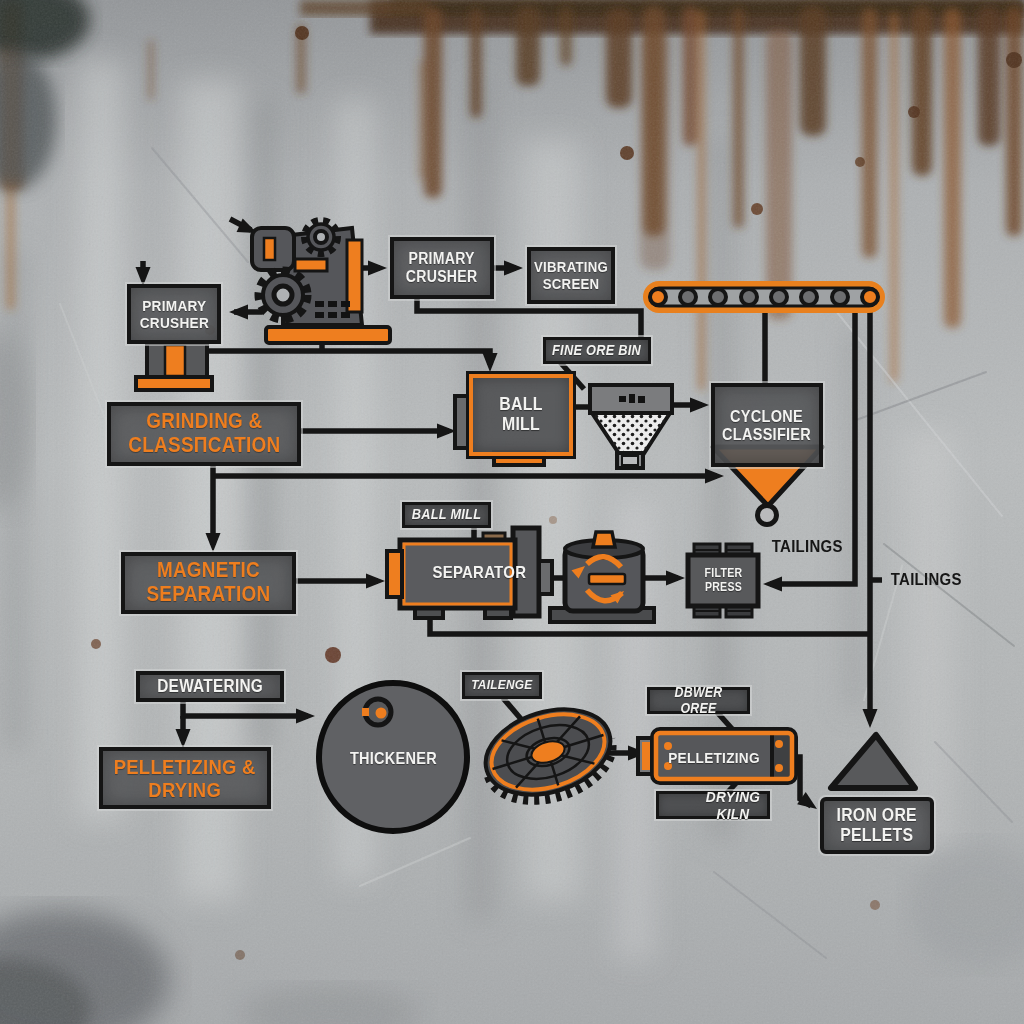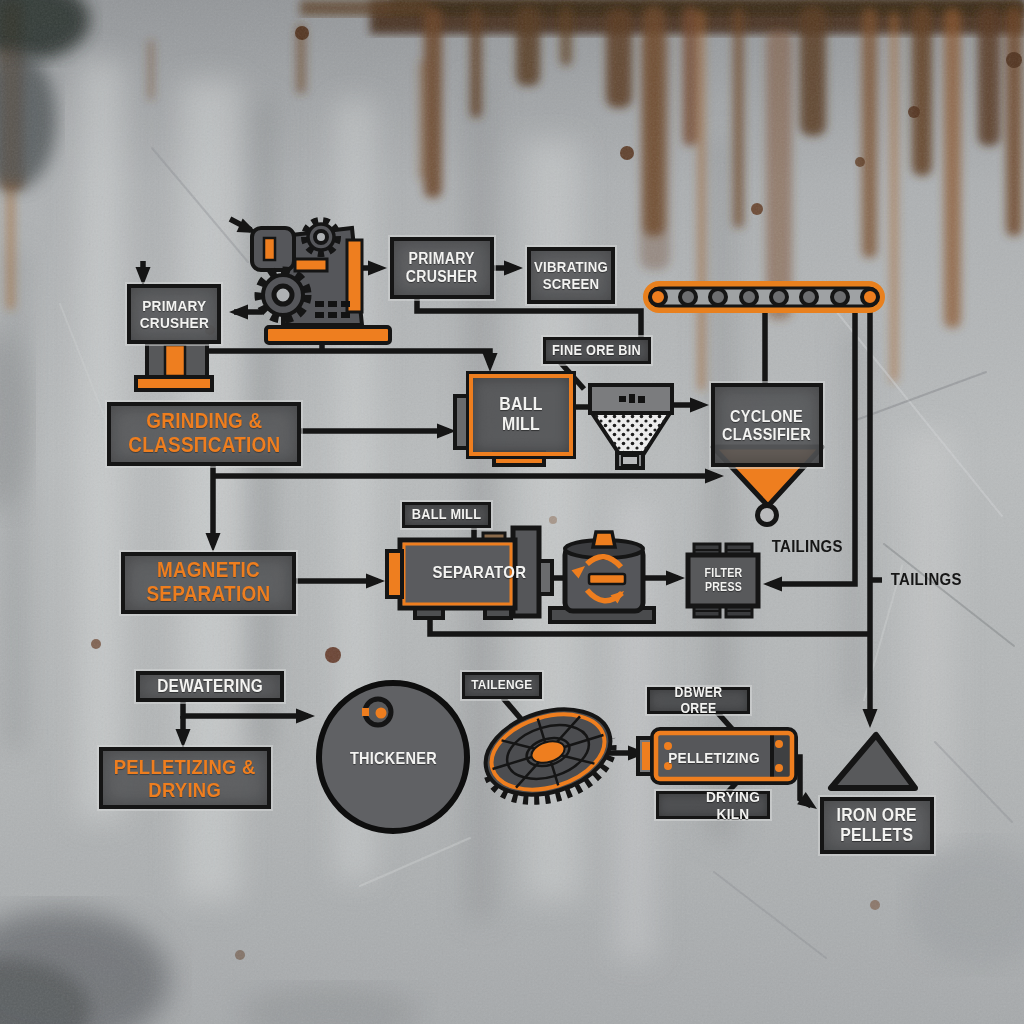--- a/index.html
+++ b/index.html
@@ -4,21 +4,21 @@
 <style>
   html,body{margin:0;padding:0;background:#8d9092;}
   #stage{position:relative;width:1024px;height:1024px;overflow:hidden;
          font-family:"Liberation Sans","DejaVu Sans",sans-serif;
          background:linear-gradient(180deg,#94979a 0%,#aeb1b3 18%,#b9bcbd 45%,#b3b6b7 72%,#a7aaac 100%);}
   svg.layer{position:absolute;left:0;top:0;}
   .node{position:absolute;display:flex;align-items:center;justify-content:center;text-align:center;box-sizing:border-box;}
   .box{background:rgba(88,89,91,.93);border:4px solid var(--line,#151515);
        box-shadow:0 0 0 2px rgba(212,214,214,.55), inset 0 0 18px rgba(0,0,0,.28);}
   .tag{background:rgba(74,75,77,.95);border:3px solid var(--line,#151515);
-       box-shadow:0 0 0 2px rgba(212,214,214,.6), inset 0 0 10px rgba(0,0,0,.3);}
+       box-shadow:0 0 0 2px rgba(212,214,214,.6), inset 0 0 10px rgba(0,0,0,.3);font-style:italic;}
   .ballmill{background:rgba(84,85,87,.95);border:4px solid var(--orange,#EE7E1F);
        box-shadow:0 0 0 3px #151515, inset 0 0 14px rgba(0,0,0,.3);}
   .lbl{white-space:pre-line;font-weight:bold;line-height:1.1;letter-spacing:.3px;
        display:inline-block;transform:scaleX(.88);transform-origin:center;}
   .t-orange{color:var(--orange,#EE7E1F);text-shadow:0 1px 1px rgba(0,0,0,.35);}
   .t-white{color:#f3f3f1;text-shadow:0 1px 1px rgba(0,0,0,.45);}
   .t-dark{color:#161616;}
   .plain{background:none;border:none;}
 </style>
 </head>
@@ -428,18 +428,18 @@
     </div>
 
   <div class="node plain" style="left:658px;top:740px;width:112px;height:36px;font-size:15.5px;">
     <span class="lbl t-white">PELLETIZING</span>
     </div>
 
   <div class="node tag" style="left:656px;top:791px;width:114px;height:28px;font-size:15.5px;padding-left:40px;">
     <span class="lbl t-white">DRYING KILN</span>
     </div>
 
-  <div class="node box" style="left:820px;top:797px;width:114px;height:57px;font-size:18px;">
+  <div class="node box" style="left:820px;top:797px;width:114px;height:57px;font-size:18px;border-radius:6px;">
     <span class="lbl t-white">IRON ORE
 PELLETS</span>
     </div>
 
 </div>
 
 </body></html>

